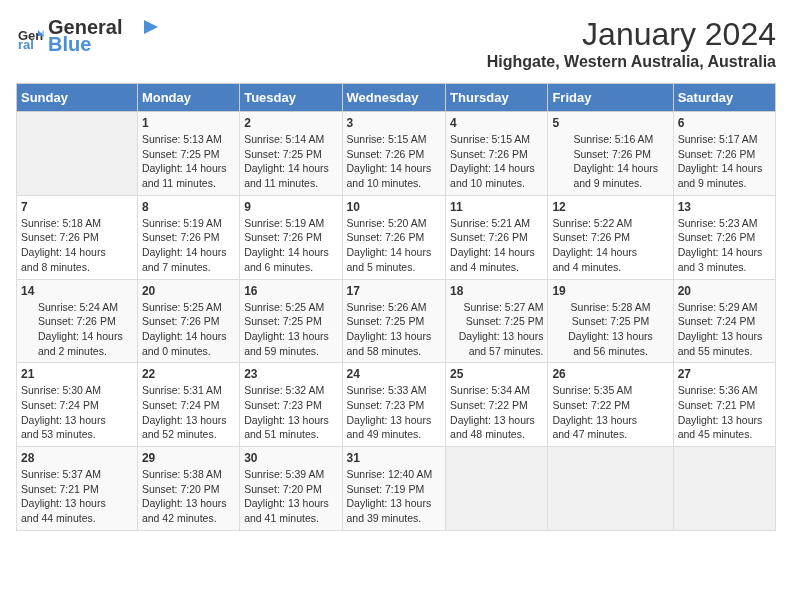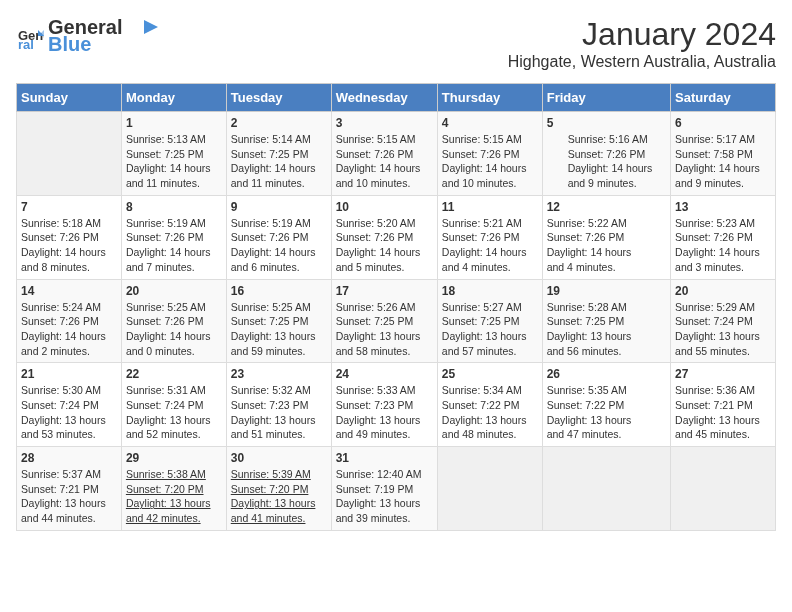--- a/index.html
+++ b/index.html
@@ -28,21 +28,21 @@
     .title-block {
       text-align: right;
     }
     .title-block h1 {
       font-size: 32px;
       font-weight: normal;
       color: #333;
     }
     .title-block h2 {
       font-size: 16px;
-      font-weight: normal;
+      font-weight: bold;
       color: #333;
     }
     table {
       width: 100%;
       border-collapse: collapse;
       font-size: 11px;
     }
     thead tr th {
       background-color: #4a7fc1;
       color: #fff;
@@ -150,21 +150,21 @@
         <td>
           <div class="day-number">5</div>
           <div class="day-info" style="white-space: pre-line; margin-left: 21px;">Sunrise: 5:16 AM
 Sunset: 7:26 PM
 Daylight: 14 hours
 and 9 minutes.</div>
         </td>
         <td>
           <div class="day-number">6</div>
           <div class="day-info" style="white-space: pre-line;">Sunrise: 5:17 AM
-Sunset: 7:58 PM
+Sunset: 7:26 PM
 Daylight: 14 hours
 and 9 minutes.</div>
         </td>
       </tr>
       <tr>
         <td>
           <div class="day-number">7</div>
           <div class="day-info" style="white-space: pre-line;">Sunrise: 5:18 AM
 Sunset: 7:26 PM
 Daylight: 14 hours
@@ -209,21 +209,21 @@
           <div class="day-number">13</div>
           <div class="day-info" style="white-space: pre-line;">Sunrise: 5:23 AM
 Sunset: 7:26 PM
 Daylight: 14 hours
 and 3 minutes.</div>
         </td>
       </tr>
       <tr>
         <td>
           <div class="day-number">14</div>
-          <div class="day-info" style="white-space: pre-line;">Sunrise: 5:24 AM
+          <div class="day-info" style="white-space: pre-line; margin-left: 17px;">Sunrise: 5:24 AM
 Sunset: 7:26 PM
 Daylight: 14 hours
 and 2 minutes.</div>
         </td>
         <td>
           <div class="day-number">20</div>
           <div class="day-info" style="white-space: pre-line;">Sunrise: 5:25 AM
 Sunset: 7:26 PM
 Daylight: 14 hours
 and 0 minutes.</div>
@@ -237,28 +237,28 @@
         </td>
         <td>
           <div class="day-number">17</div>
           <div class="day-info" style="white-space: pre-line;">Sunrise: 5:26 AM
 Sunset: 7:25 PM
 Daylight: 13 hours
 and 58 minutes.</div>
         </td>
         <td>
           <div class="day-number">18</div>
-          <div class="day-info" style="white-space: pre-line;">Sunrise: 5:27 AM
+          <div class="day-info" style="white-space: pre-line; text-align: right;">Sunrise: 5:27 AM
 Sunset: 7:25 PM
 Daylight: 13 hours
 and 57 minutes.</div>
         </td>
         <td>
           <div class="day-number">19</div>
-          <div class="day-info" style="white-space: pre-line;">Sunrise: 5:28 AM
+          <div class="day-info" style="white-space: pre-line; text-align: center;">Sunrise: 5:28 AM
 Sunset: 7:25 PM
 Daylight: 13 hours
 and 56 minutes.</div>
         </td>
         <td>
           <div class="day-number">20</div>
           <div class="day-info" style="white-space: pre-line;">Sunrise: 5:29 AM
 Sunset: 7:24 PM
 Daylight: 13 hours
 and 55 minutes.</div>
@@ -318,28 +318,28 @@
       <tr>
         <td>
           <div class="day-number">28</div>
           <div class="day-info" style="white-space: pre-line;">Sunrise: 5:37 AM
 Sunset: 7:21 PM
 Daylight: 13 hours
 and 44 minutes.</div>
         </td>
         <td>
           <div class="day-number">29</div>
-          <div class="day-info" style="white-space: pre-line; text-decoration: underline;">Sunrise: 5:38 AM
+          <div class="day-info" style="white-space: pre-line;">Sunrise: 5:38 AM
 Sunset: 7:20 PM
 Daylight: 13 hours
 and 42 minutes.</div>
         </td>
         <td>
           <div class="day-number">30</div>
-          <div class="day-info" style="white-space: pre-line; text-decoration: underline;">Sunrise: 5:39 AM
+          <div class="day-info" style="white-space: pre-line;">Sunrise: 5:39 AM
 Sunset: 7:20 PM
 Daylight: 13 hours
 and 41 minutes.</div>
         </td>
         <td>
           <div class="day-number">31</div>
           <div class="day-info" style="white-space: pre-line;">Sunrise: 12:40 AM
 Sunset: 7:19 PM
 Daylight: 13 hours
 and 39 minutes.</div>

